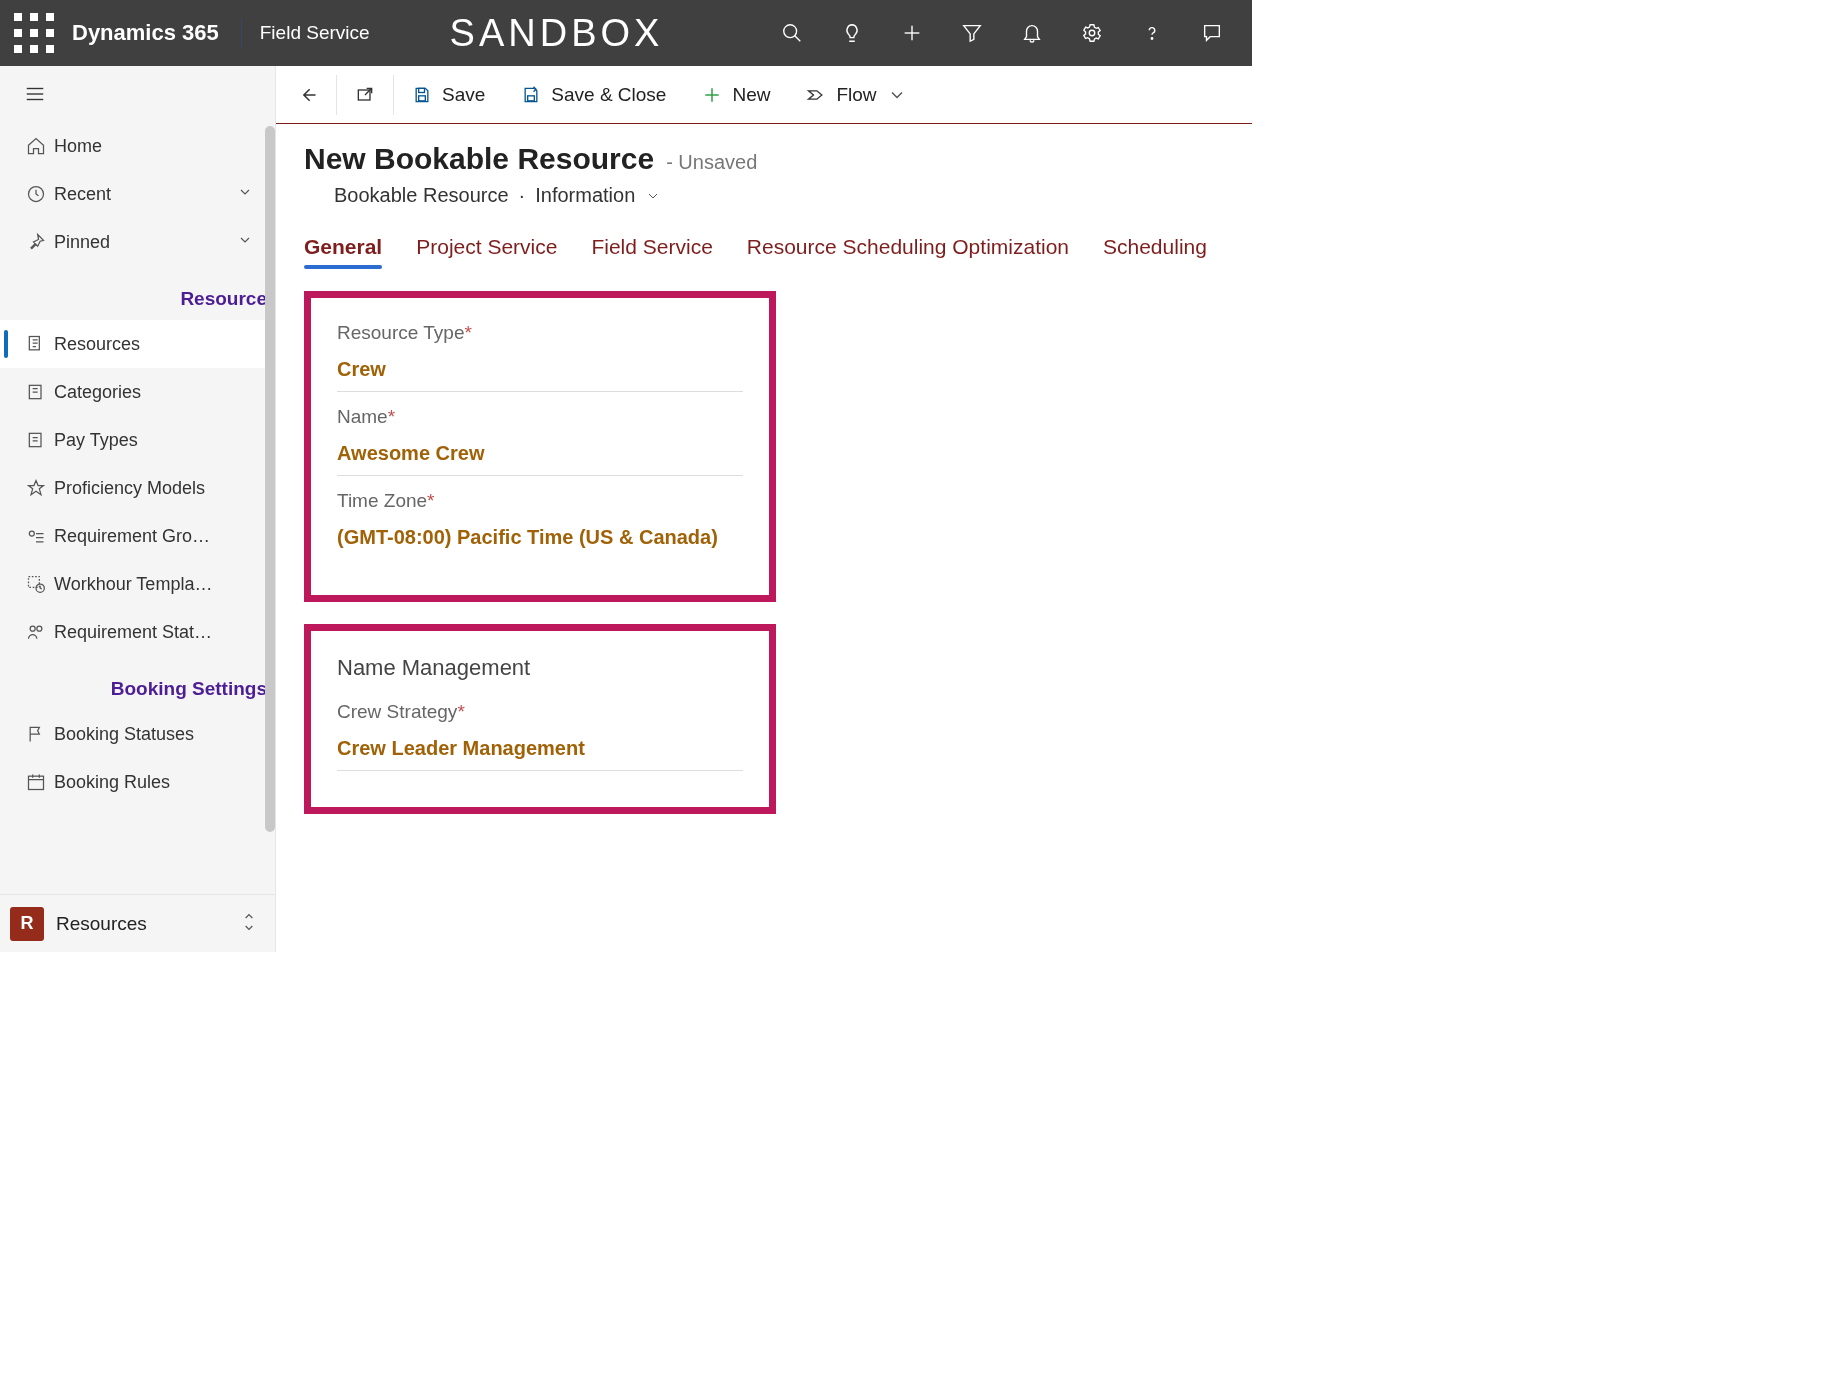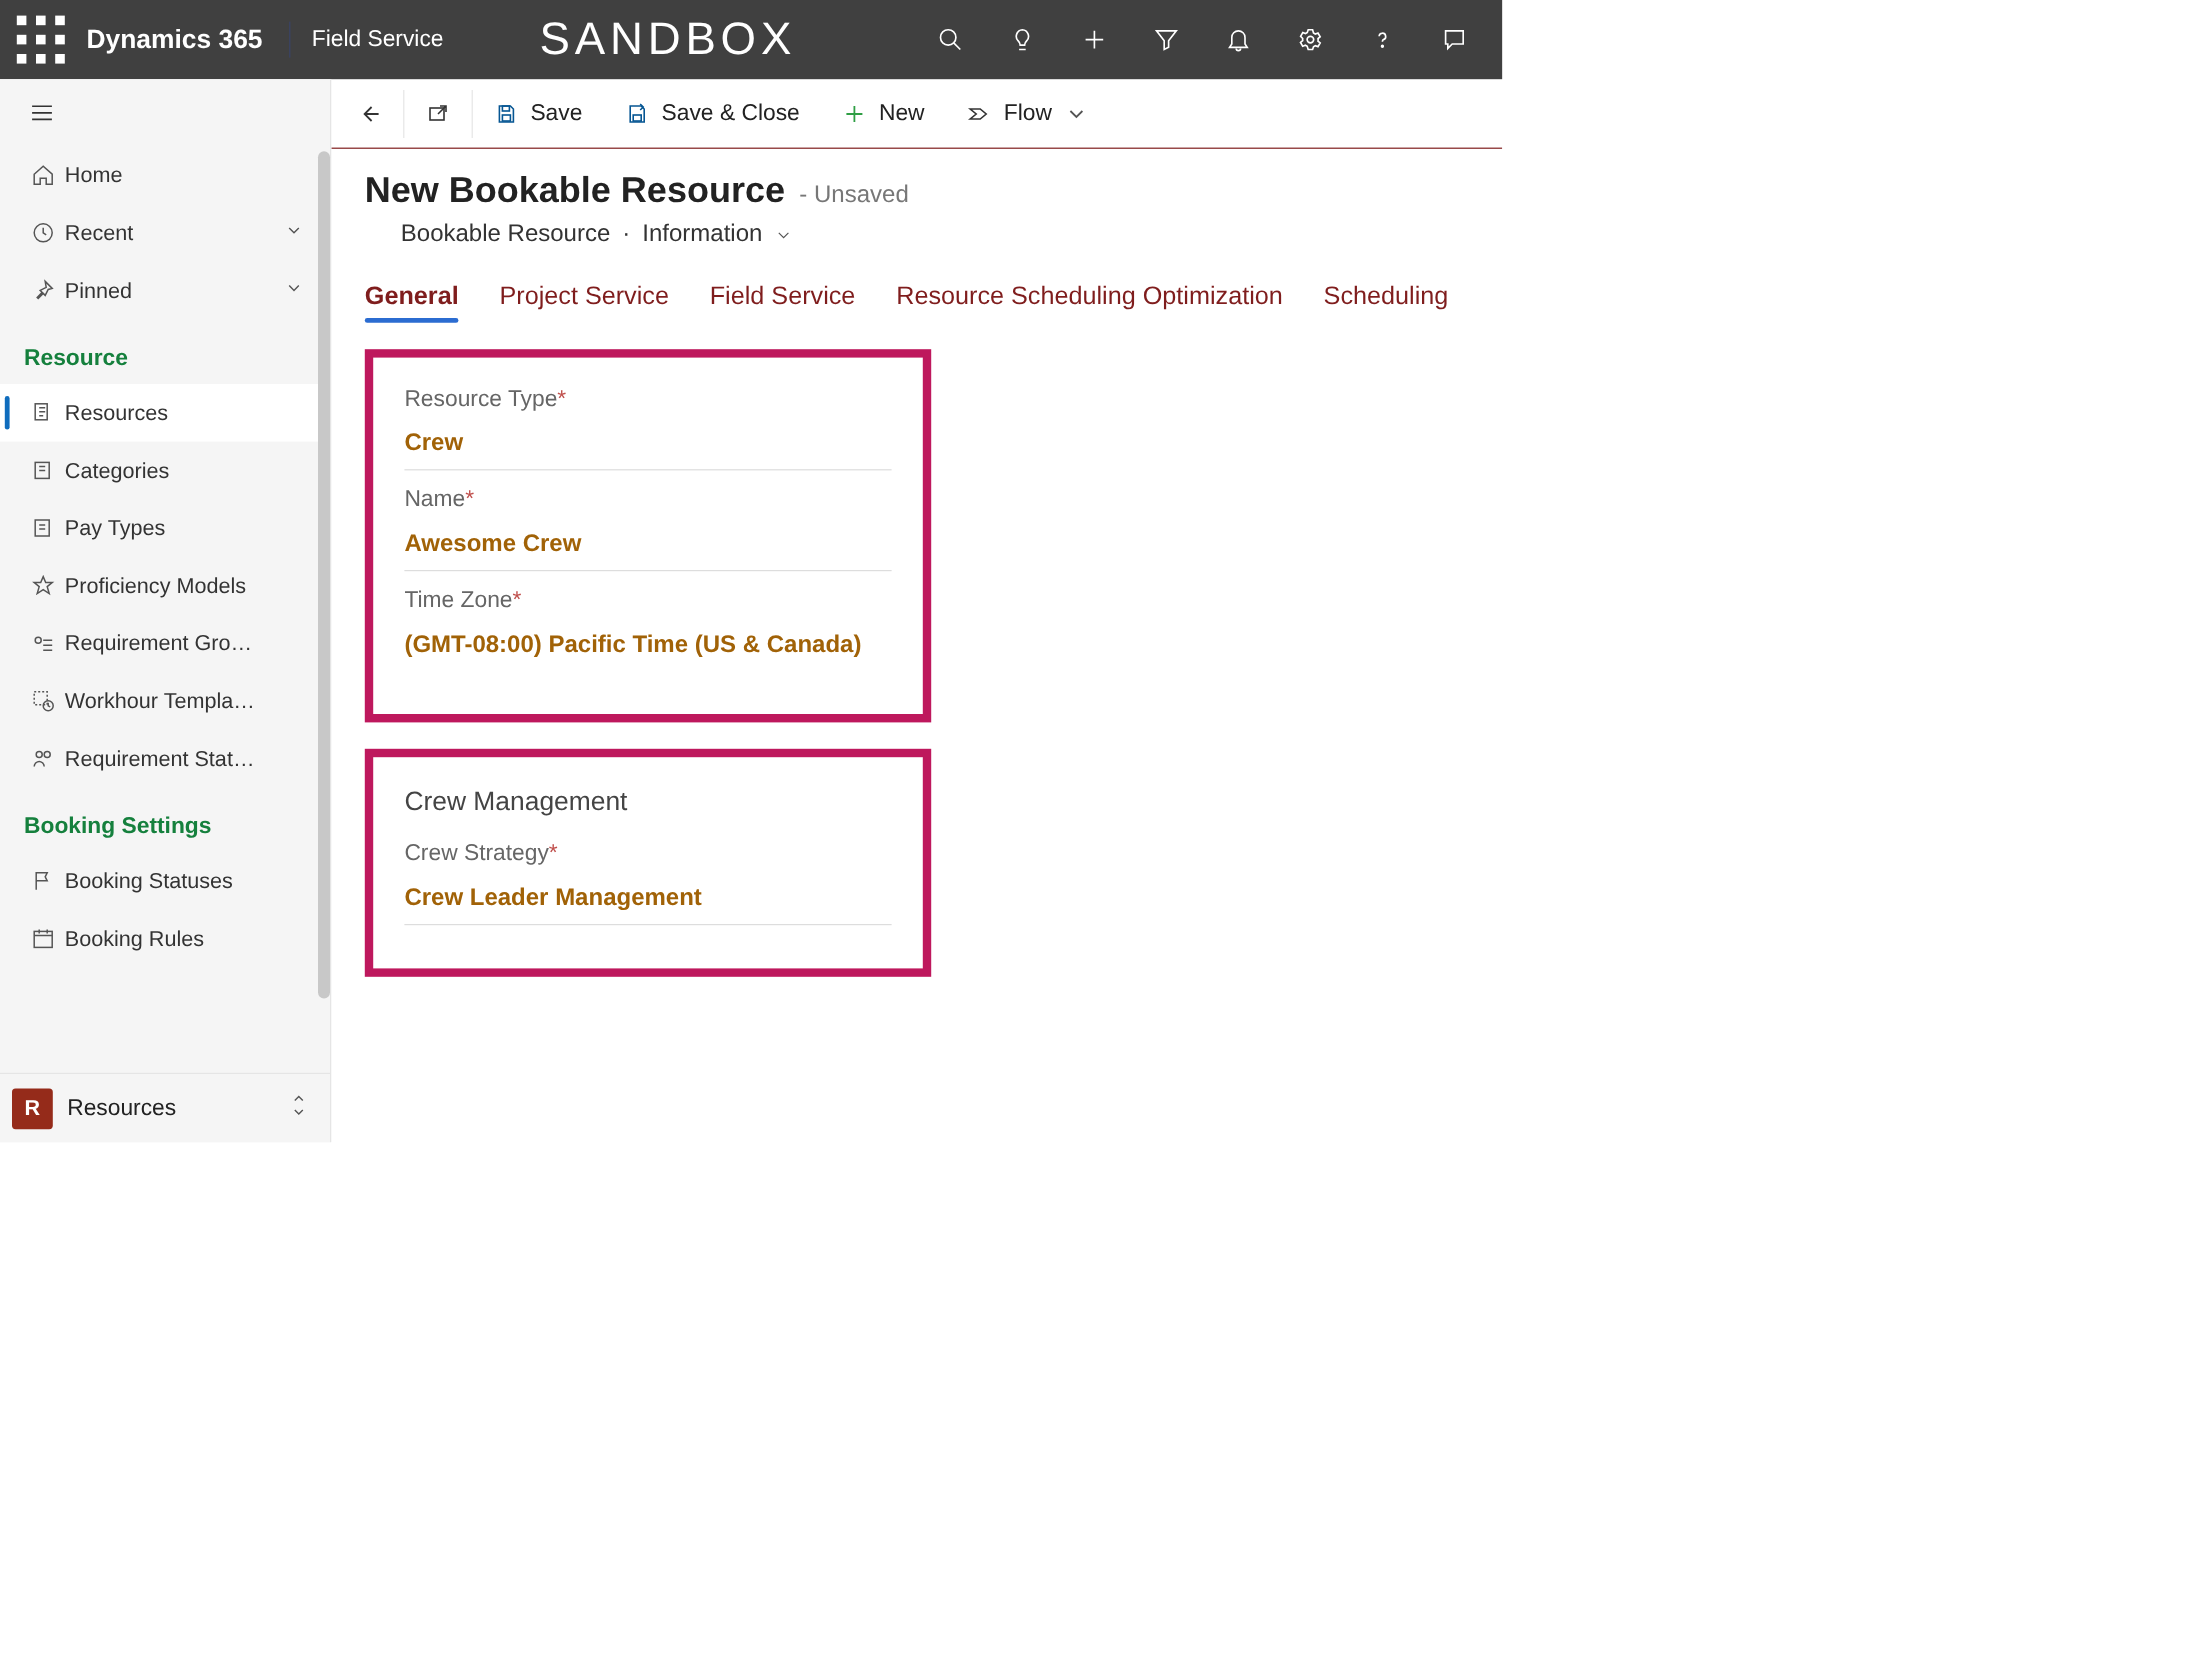--- a/index.html
+++ b/index.html
@@ -22,21 +22,21 @@
   .leftcol { width:276px; background:#f5f5f5; display:flex; flex-direction:column; border-right:1px solid #e5e5e5; position:relative; }
   .sitemap-toggle { height:56px; display:flex; align-items:center; padding-left:24px; }
   .sitemap-toggle svg { width:22px; height:22px; stroke:#333; stroke-width:1.5; fill:none; }
   .nav-scroll { flex:1; overflow:auto; padding-right:8px; }
   .nav-item { height:48px; display:flex; align-items:center; padding-left:18px; font-size:18px; color:#333; cursor:pointer; position:relative; }
   .nav-item .ic { width:36px; display:flex; justify-content:center; }
   .nav-item .ic svg { width:20px; height:20px; stroke:#555; fill:none; stroke-width:1.5; }
   .nav-item .chev { margin-left:auto; margin-right:14px; }
   .nav-item.selected { background:#fff; }
   .nav-item.selected::before { content:""; position:absolute; left:4px; top:10px; bottom:10px; width:4px; background:#0f6cbd; border-radius:2px; }
-  .nav-group { font-size:19px; font-weight:600; color:#15803d; padding:22px 0 10px 20px; }
+  .nav-group { font-size:19px; font-weight:600; color:#4c1d95; padding:22px 0 10px 20px;text-align:right; }
   .area-switch { height:58px; border-top:1px solid #e5e5e5; background:#f5f5f5; display:flex; align-items:center; padding-left:10px; }
   .area-badge { width:34px; height:34px; background:#952b1a; color:#fff; display:flex; align-items:center; justify-content:center; font-weight:600; font-size:18px; border-radius:3px; margin-right:12px; }
   .area-switch .upd { margin-left:auto; margin-right:18px; }
   .scrollbar-fake { position:absolute; right:0; top:60px; bottom:120px; width:10px; background:#c8c8c8; border-radius:5px; }
 
   
   .main { flex:1; display:flex; flex-direction:column; overflow:hidden; }
   .cmdbar { height:58px; border-bottom:1px solid #7f1d1d; display:flex; align-items:center; padding:0 4px; }
   .cmdbtn { height:58px; padding:0 18px; display:flex; align-items:center; gap:10px; font-size:19px; color:#222; cursor:pointer; }
   .cmdbtn svg { width:20px; height:20px; }
@@ -354,21 +354,21 @@
           <div class="field-label"><span>Name</span><span class="req">*</span></div>
           <div class="field-value">Awesome Crew</div>
         </div>
         <div class="field">
           <div class="field-label"><span>Time Zone</span><span class="req">*</span></div>
           <div class="field-value" style="border-bottom:none">(GMT-08:00) Pacific Time (US &amp; Canada)</div>
         </div>
       </div>
 
       <div class="section">
-        <div class="section-title">Crew Management</div>
+        <div class="section-title">Name Management</div>
         <div class="field">
           <div class="field-label"><span>Crew Strategy</span><span class="req">*</span></div>
           <div class="field-value">Crew Leader Management</div>
         </div>
       </div>
     </div>
   </div>
 </div>
 
 </body></html>

